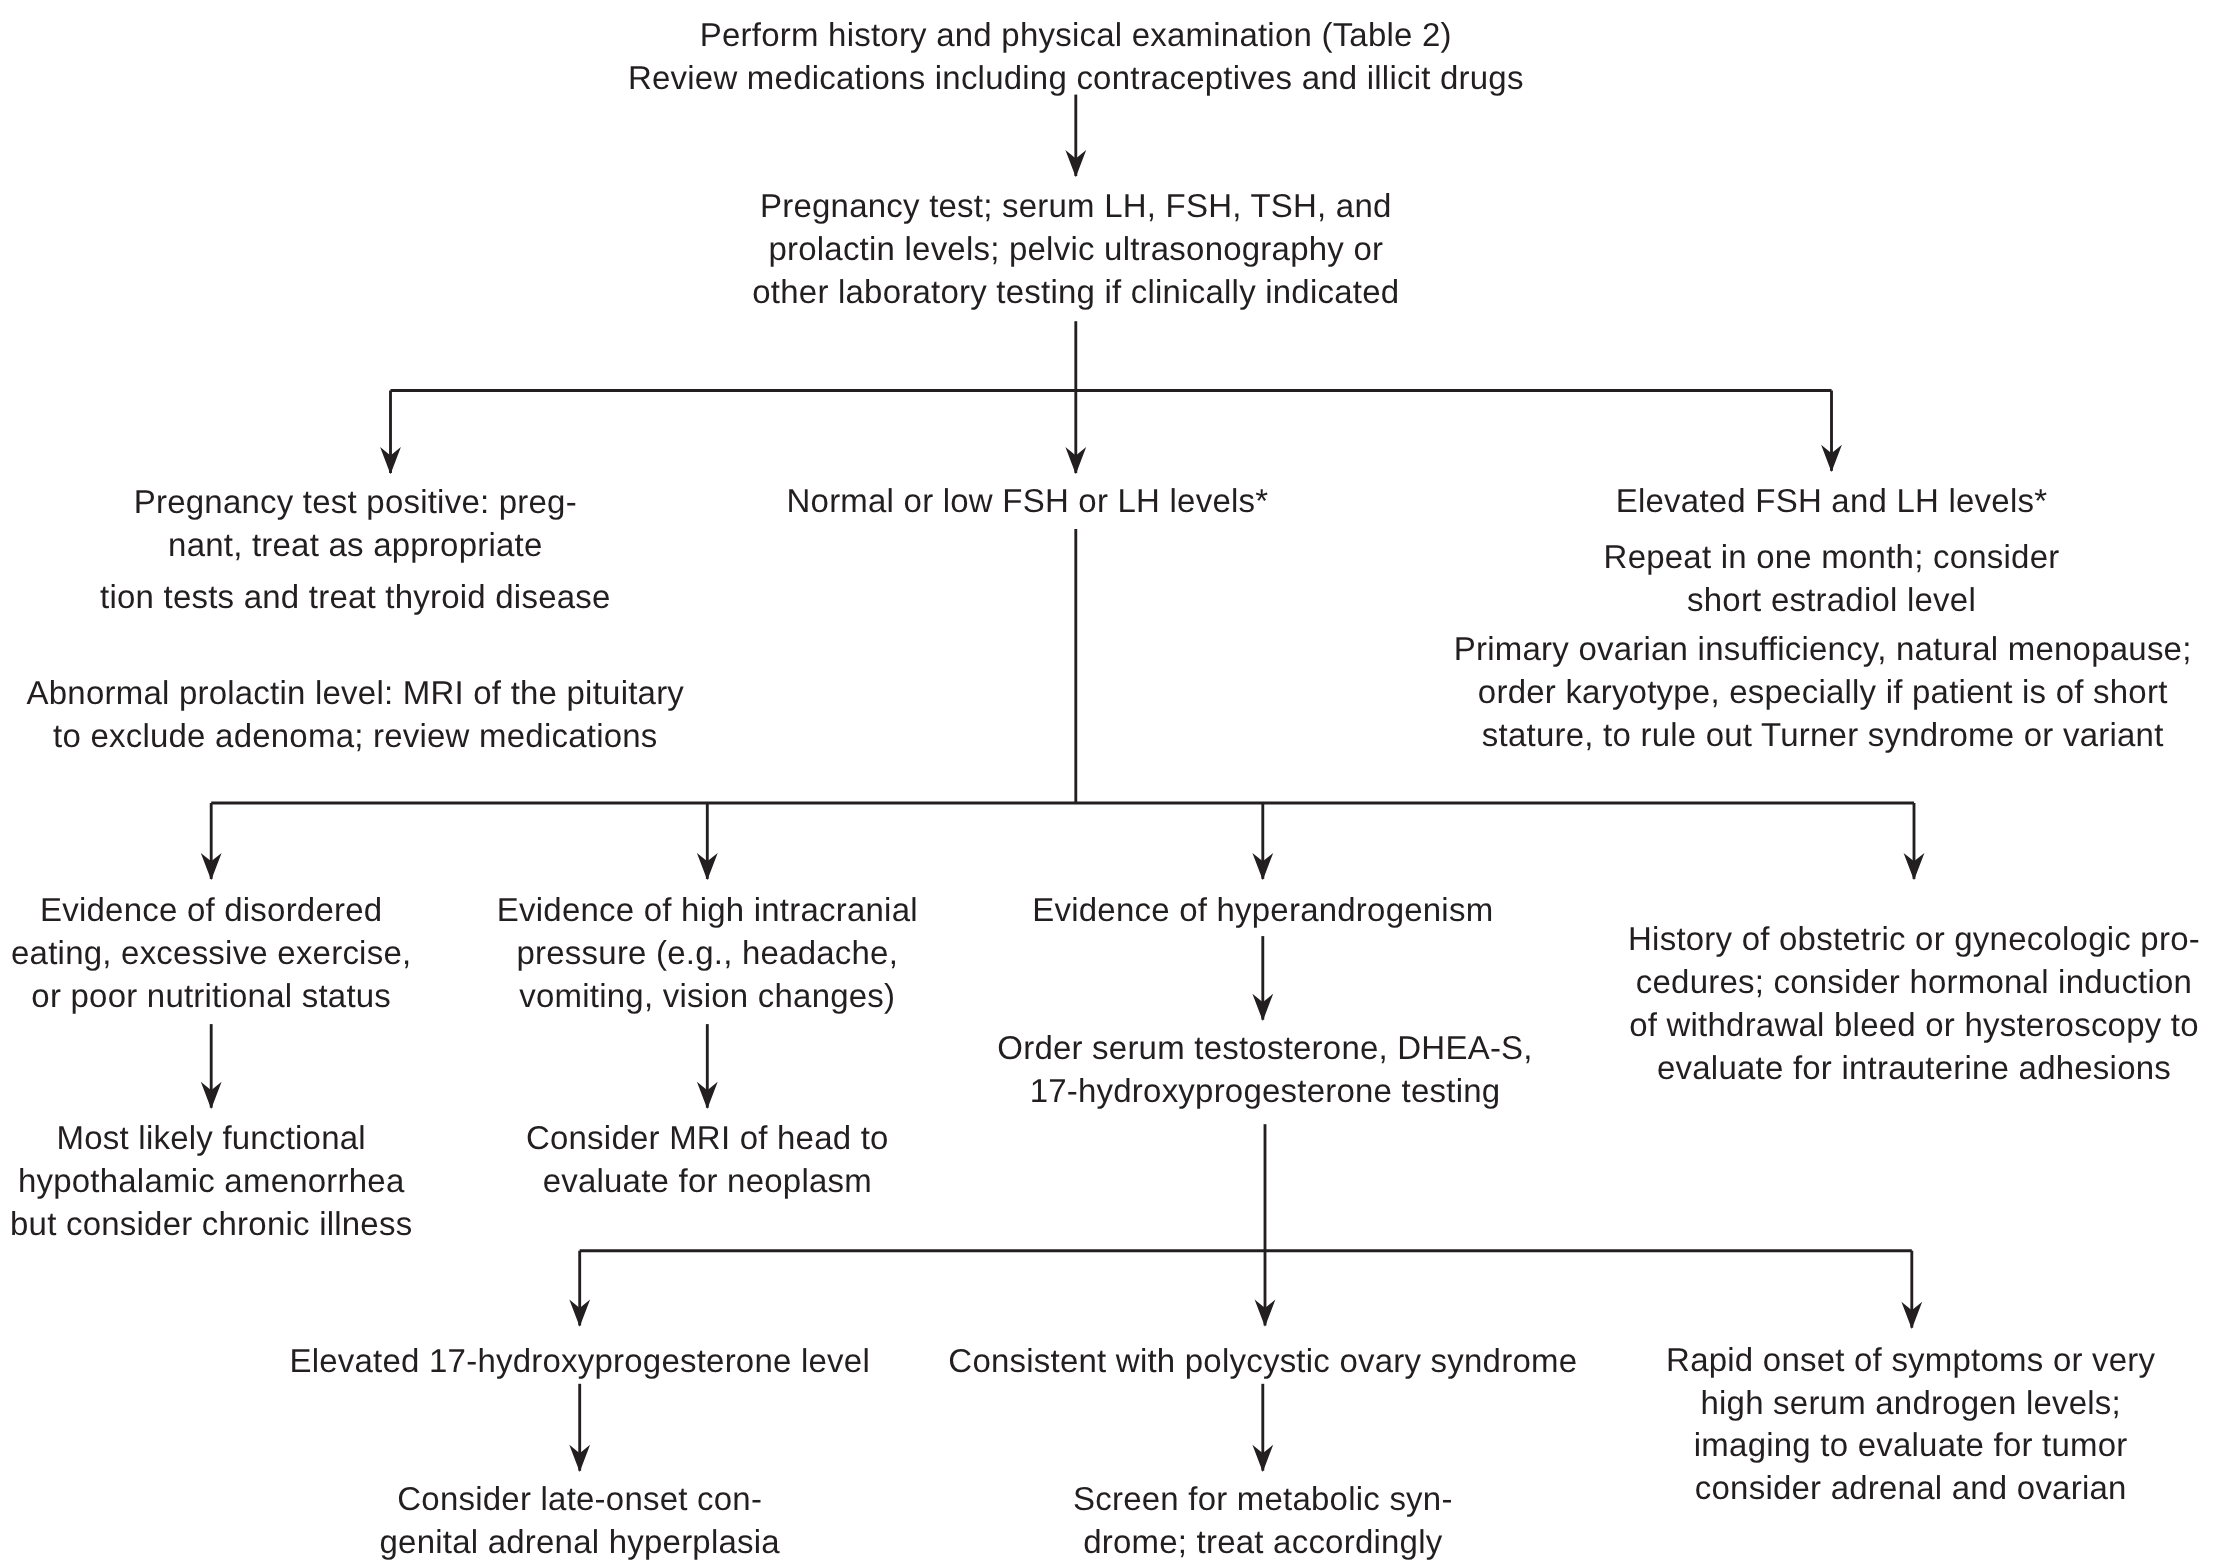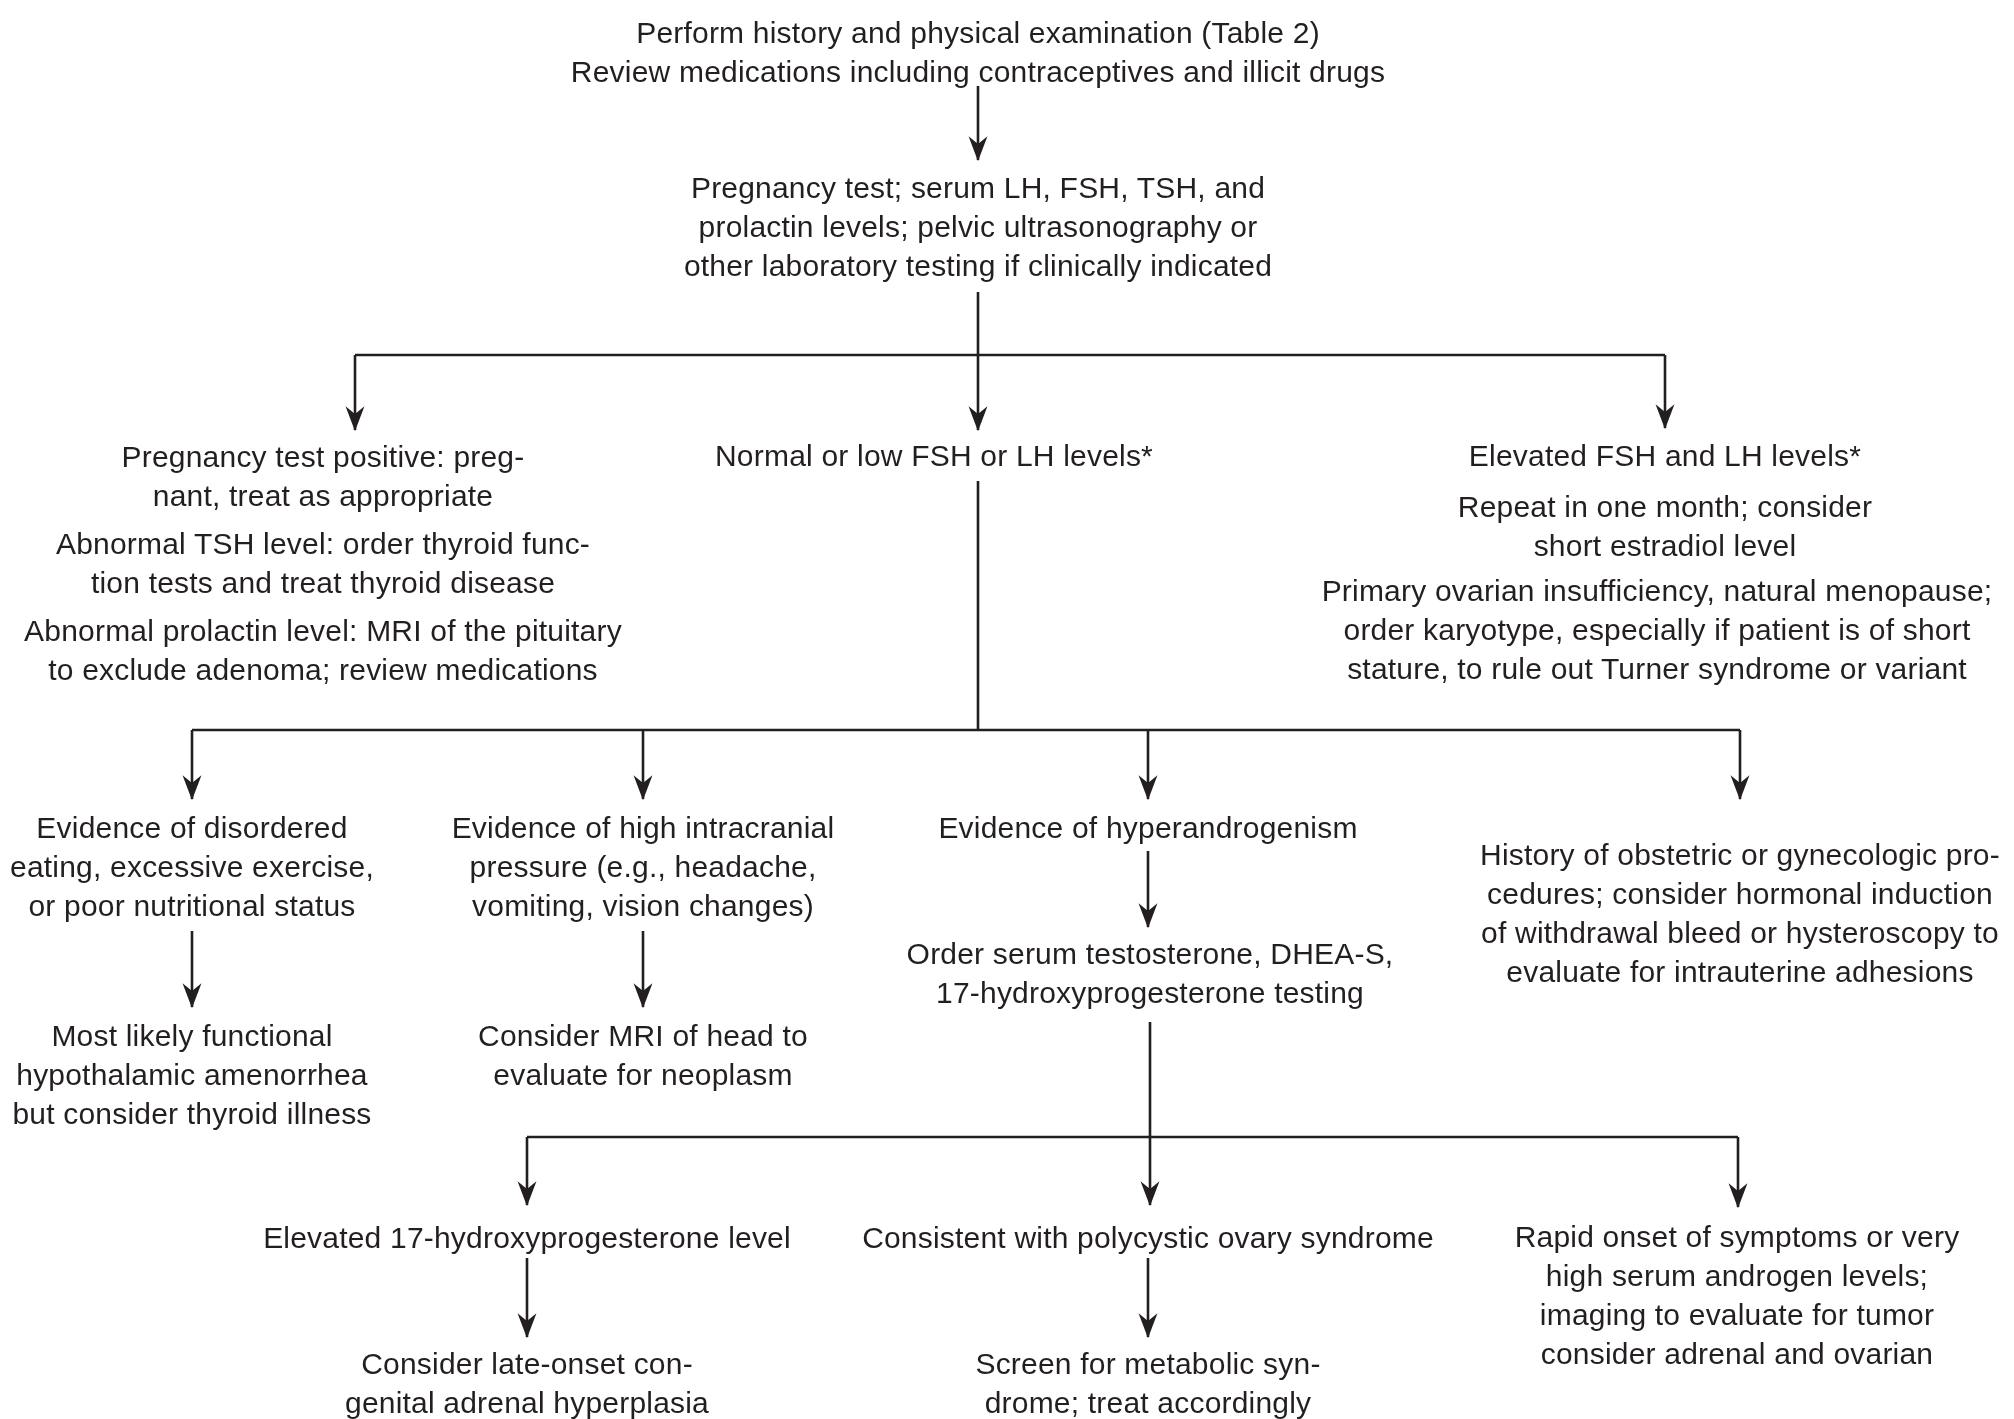--- a/index.html
+++ b/index.html
@@ -86,21 +86,20 @@
     <span>prolactin levels; pelvic ultrasonography or</span>
     <span>other laboratory testing if clinically indicated</span>
   </div>
 
   <div class="node" style="left:323px; top:437px;">
     <span>Pregnancy test positive: preg-</span>
     <span>nant, treat as appropriate</span>
   </div>
 
   <div class="node" style="left:323px; top:524px;">
-    <span>Abnormal TSH level: order thyroid func-</span>
     <span>tion tests and treat thyroid disease</span>
   </div>
 
   <div class="node" style="left:323px; top:611px;">
     <span>Abnormal prolactin level: MRI of the pituitary</span>
     <span>to exclude adenoma; review medications</span>
   </div>
 
   <div class="node" style="left:934px; top:436px;">
     <span>Normal or low FSH or LH levels*</span>
@@ -140,21 +139,21 @@
   <div class="node" style="left:1740px; top:835px;">
     <span>History of obstetric or gynecologic pro-</span>
     <span>cedures; consider hormonal induction</span>
     <span>of withdrawal bleed or hysteroscopy to</span>
     <span>evaluate for intrauterine adhesions</span>
   </div>
 
   <div class="node" style="left:192px; top:1016px;">
     <span>Most likely functional</span>
     <span>hypothalamic amenorrhea</span>
-    <span>but consider thyroid illness</span>
+    <span>but consider chronic illness</span>
   </div>
 
   <div class="node" style="left:643px; top:1016px;text-align:center;">
     <span>Consider MRI of head to</span>
     <span>evaluate for neoplasm</span>
   </div>
 
   <div class="node" style="left:1150px; top:934px;">
     <span>Order serum testosterone, DHEA-S,</span>
     <span>17-hydroxyprogesterone testing</span>

